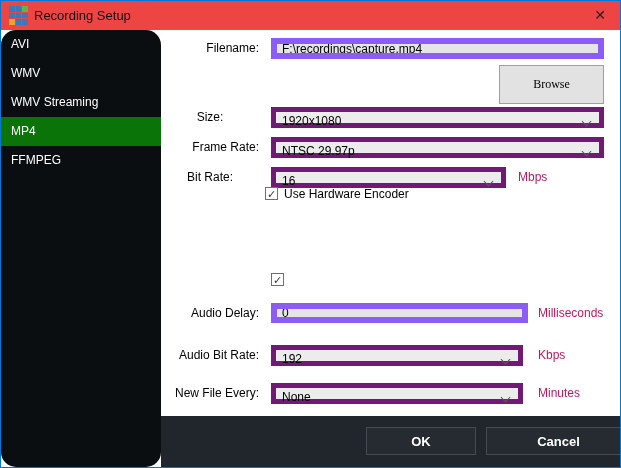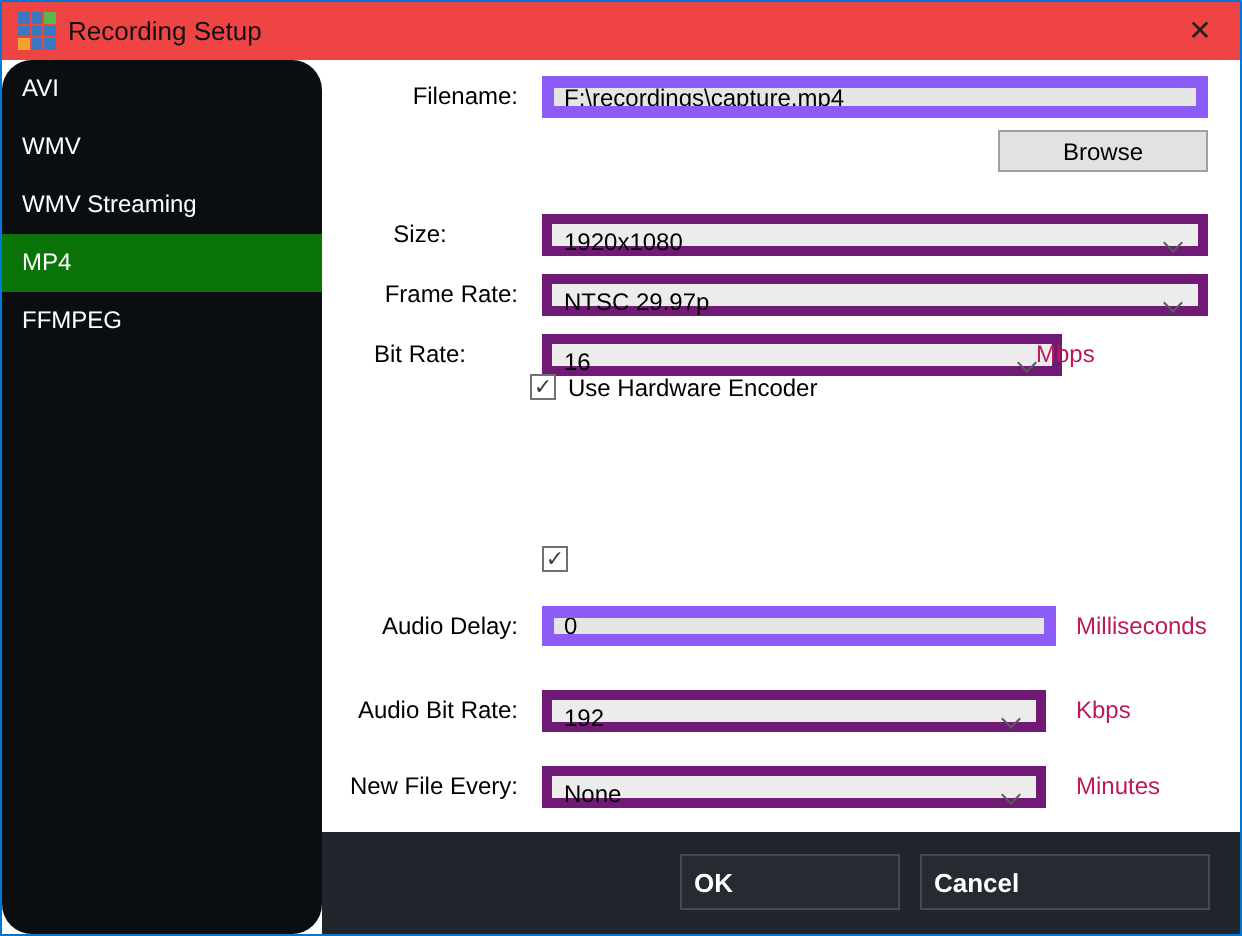--- a/index.html
+++ b/index.html
@@ -35,22 +35,22 @@
     border-right:1px solid #5a5a5a; border-bottom:1px solid #5a5a5a; transform:rotate(45deg); }
   .cbx { position:absolute; width:13px; height:13px; background:#fff; border:1px solid #707070;
     font-size:11px; line-height:12px; text-align:center; color:#3a3a3a; cursor:pointer; }
   .cbx-label { position:absolute; font-size:12px; color:#000; line-height:14px; }
   .btn-light { position:absolute; background:#e2e2e2; border:1px solid #9f9f9f;
     font-size:12px; color:#000; text-align:center; cursor:pointer;
     font-family:"Liberation Sans", sans-serif; }
   
   .footer { position:absolute; left:160px; right:0; top:415px; bottom:0; background:var(--footer_bg,#21262c); }
   .btn-dark { position:absolute; top:11px; height:28px; background:#262b31; border:1px solid #434a52;
-    color:#fff; font-weight:bold; font-size:13px; text-align:left; line-height:26px; cursor:pointer;
-    font-family:"Liberation Sans", sans-serif; }
+    color:#fff; font-weight:bold; font-size:13px; text-align:center; line-height:26px; cursor:pointer;
+    font-family:"Liberation Sans", sans-serif;margin-left:26px; }
 </style>
 </head>
 <body>
 
 <div class="window">
 
   <div class="titlebar">
     <div class="app-icon">
         <span style="background: rgb(56, 121, 192);"></span>
         <span style="background: rgb(56, 121, 192);"></span>
@@ -72,36 +72,36 @@
     <div class="side-item">WMV Streaming</div>
     <div class="side-item selected">MP4</div>
     <div class="side-item">FFMPEG</div>
   </div>
 
   <div class="content">
 
     <div class="lbl" style="top:8px;">Filename:</div>
     <input class="tbox" style="left: 110px; top: 8px; width: 333px;" value="F:\recordings\capture.mp4">
 
-    <button class="btn-light" style="left:338px; top:35px; width:105px; height:21px;">Browse</button>
+    <button class="btn-light" style="left:338px; top:35px; width:105px; height:39px;font-family:Liberation Serif, serif;">Browse</button>
 
     <div class="lbl" style="top:77px;text-align:center;">Size:</div>
     <div class="combo" style="left:110px; top:77px; width:333px;">
       <span>1920x1080</span>
       <span class="chev"></span>
     </div>
 
     <div class="lbl" style="top:107px;">Frame Rate:</div>
     <div class="combo" style="left:110px; top:107px; width:333px;">
       <span>NTSC 29.97p</span>
       <span class="chev"></span>
     </div>
 
     <div class="lbl" style="top:137px;text-align:center;">Bit Rate:</div>
-    <div class="combo" style="left:110px; top:137px; width:260px;">
+    <div class="combo" style="left:110px; top:137px; width:235px;">
       <span>16</span>
       <span class="chev"></span>
     </div>
     <div class="unit" style="left:357px; top:137px;">Mbps</div>
 
     <div class="cbx" style="left:104px; top:157px;">✓</div>
     <div class="cbx-label" style="left:123px; top:157px;">Use Hardware Encoder</div>
 
     <div class="cbx" style="left:110px; top:243px;">✓</div>
 

